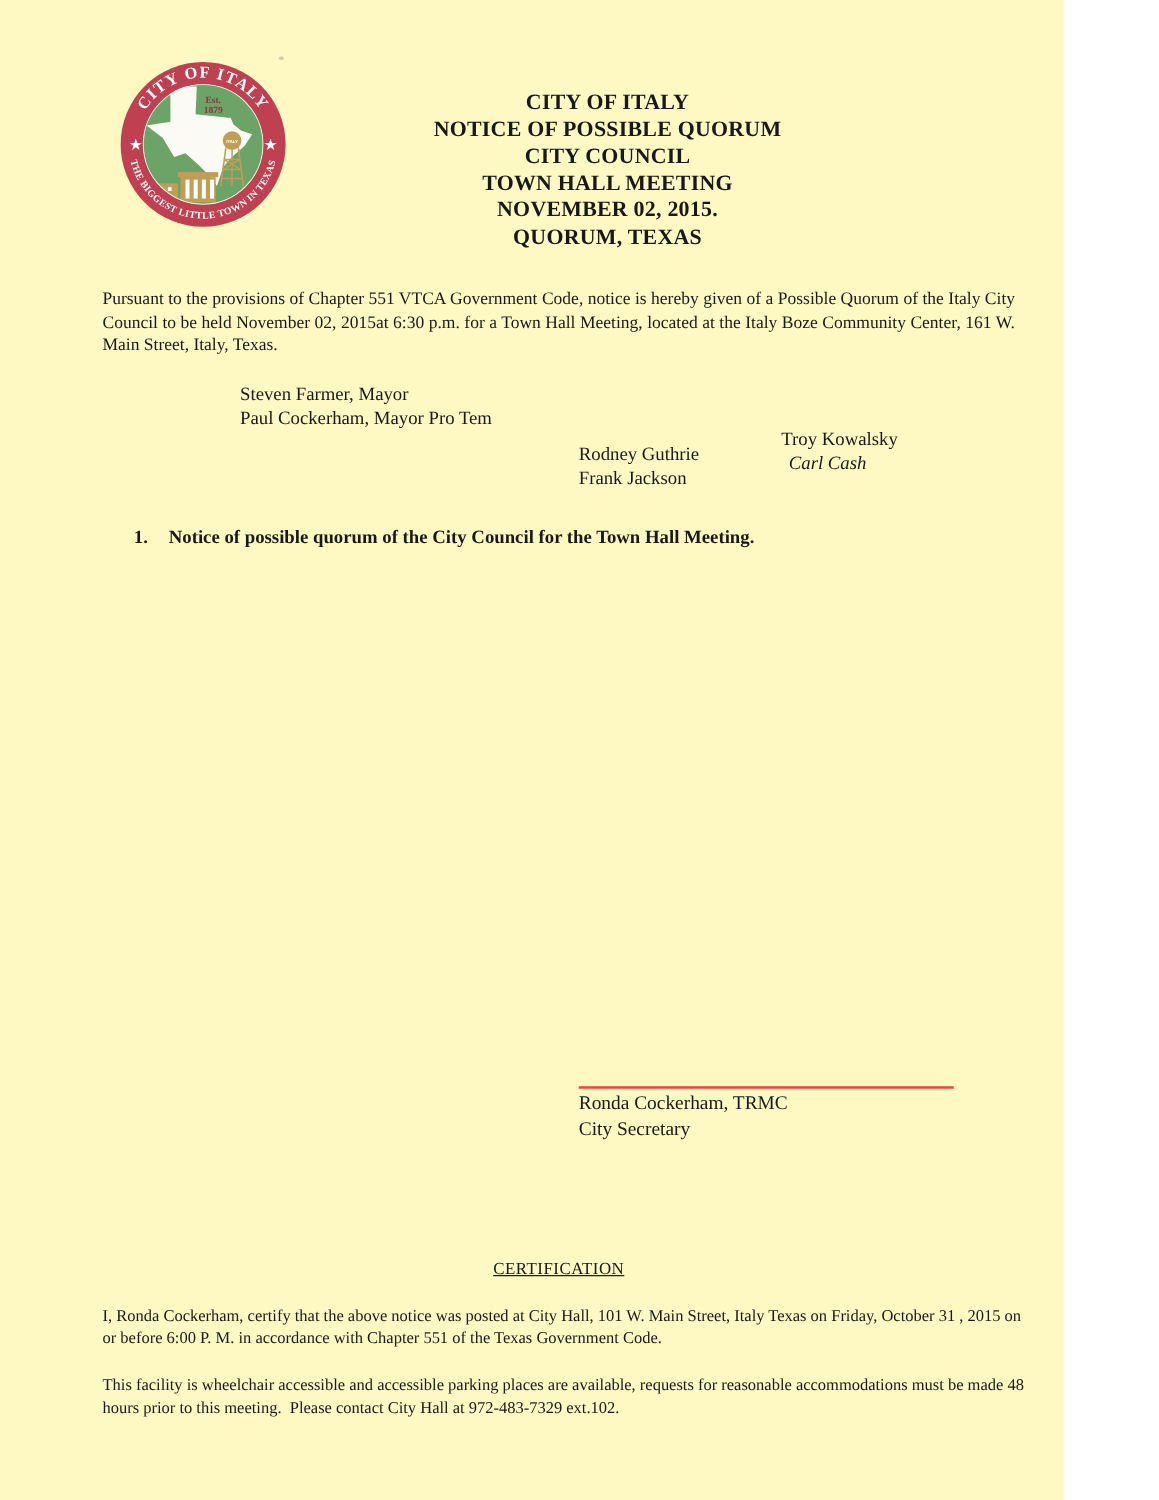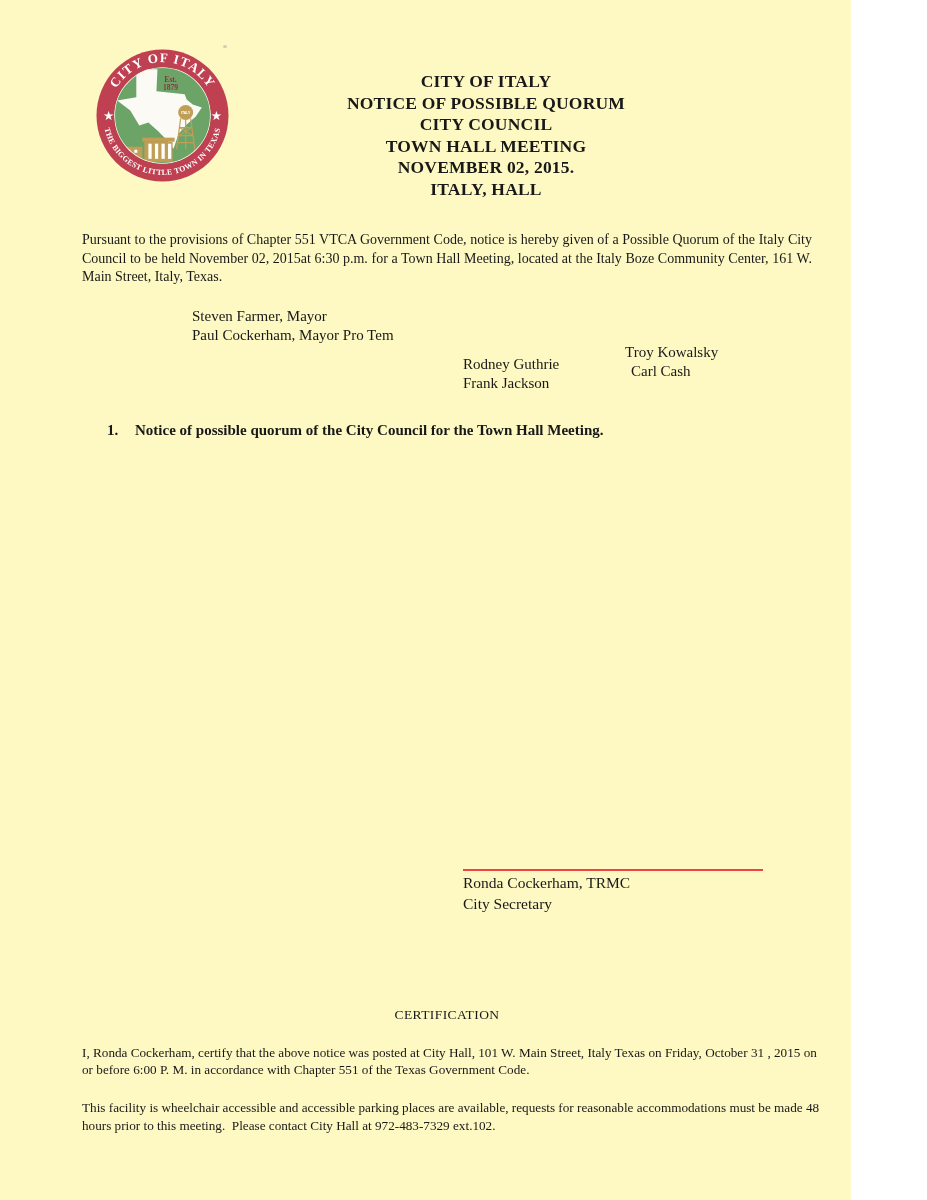--- a/index.html
+++ b/index.html
@@ -32,40 +32,41 @@
     position:absolute; left:82px; top:231px; width:730px;
     font-size:14px; line-height:18.6px;
     text-align:justify; white-space:pre-wrap;
   }
 
   
   .council-col { position:absolute; top:307px; font-size:15px; line-height:18.6px; }
   .council-col.c1 { left:192px; }
   .council-col.c2 { left:463px;margin-top:48px; }
   .council-col.c3 { left:625px;margin-top:36px; }
-  .council-col.c3 div:nth-child(2) { padding-left:6px; }
+  .council-col.c3 div:nth-child(2) { padding-left:6px;font-style:italic; }
 
   
   .agenda-item {
     position:absolute; left:107px; top:421px;
     display:flex; font-weight:bold; font-size:15px; line-height:19px;
   }
   .agenda-item .num { width:28px; }
 
   
   .signature-block {
     position:absolute; left:463px; top:869px; width:300px;
     border-top:2px solid #ef4444;
     font-size:15.5px; line-height:20.5px; padding-top:2px;
   }
 
   
   .cert-heading {
     position:absolute; left:82px; top:1007px; width:730px;
     text-align:center; font-size:13.5px; letter-spacing:.4px;
+    text-decoration:underline;
   }
   .cert-par {
     position:absolute; left:82px; width:740px;
     font-size:13.2px; line-height:17.4px; white-space:pre-wrap;
   }
   .cert-posting { top:1044px; }
   .cert-access  { top:1099px; line-height:18.4px; }
 </style>
 </head>
 <body>
@@ -134,21 +135,21 @@
   </svg>
 
   <div class="artifact-dot"></div>
 
   <div class="doc-header">
     <div>CITY OF ITALY</div>
     <div>NOTICE OF POSSIBLE QUORUM</div>
     <div>CITY COUNCIL</div>
     <div>TOWN HALL MEETING</div>
     <div>NOVEMBER 02, 2015.</div>
-    <div>ITALY, HALL</div>
+    <div>QUORUM, TEXAS</div>
   </div>
 
   <div class="intro">Pursuant to the provisions of Chapter 551 VTCA Government Code, notice is hereby given of a Possible Quorum of the Italy City Council to be held November 02, 2015at 6:30 p.m. for a Town Hall Meeting, located at the Italy Boze Community Center, 161 W. Main Street, Italy, Texas.</div>
 
   <div class="council-col c1">
     <div>Steven Farmer, Mayor</div>
     <div>Paul Cockerham, Mayor Pro Tem</div>
   </div>
   <div class="council-col c2">
     <div>Rodney Guthrie</div>

